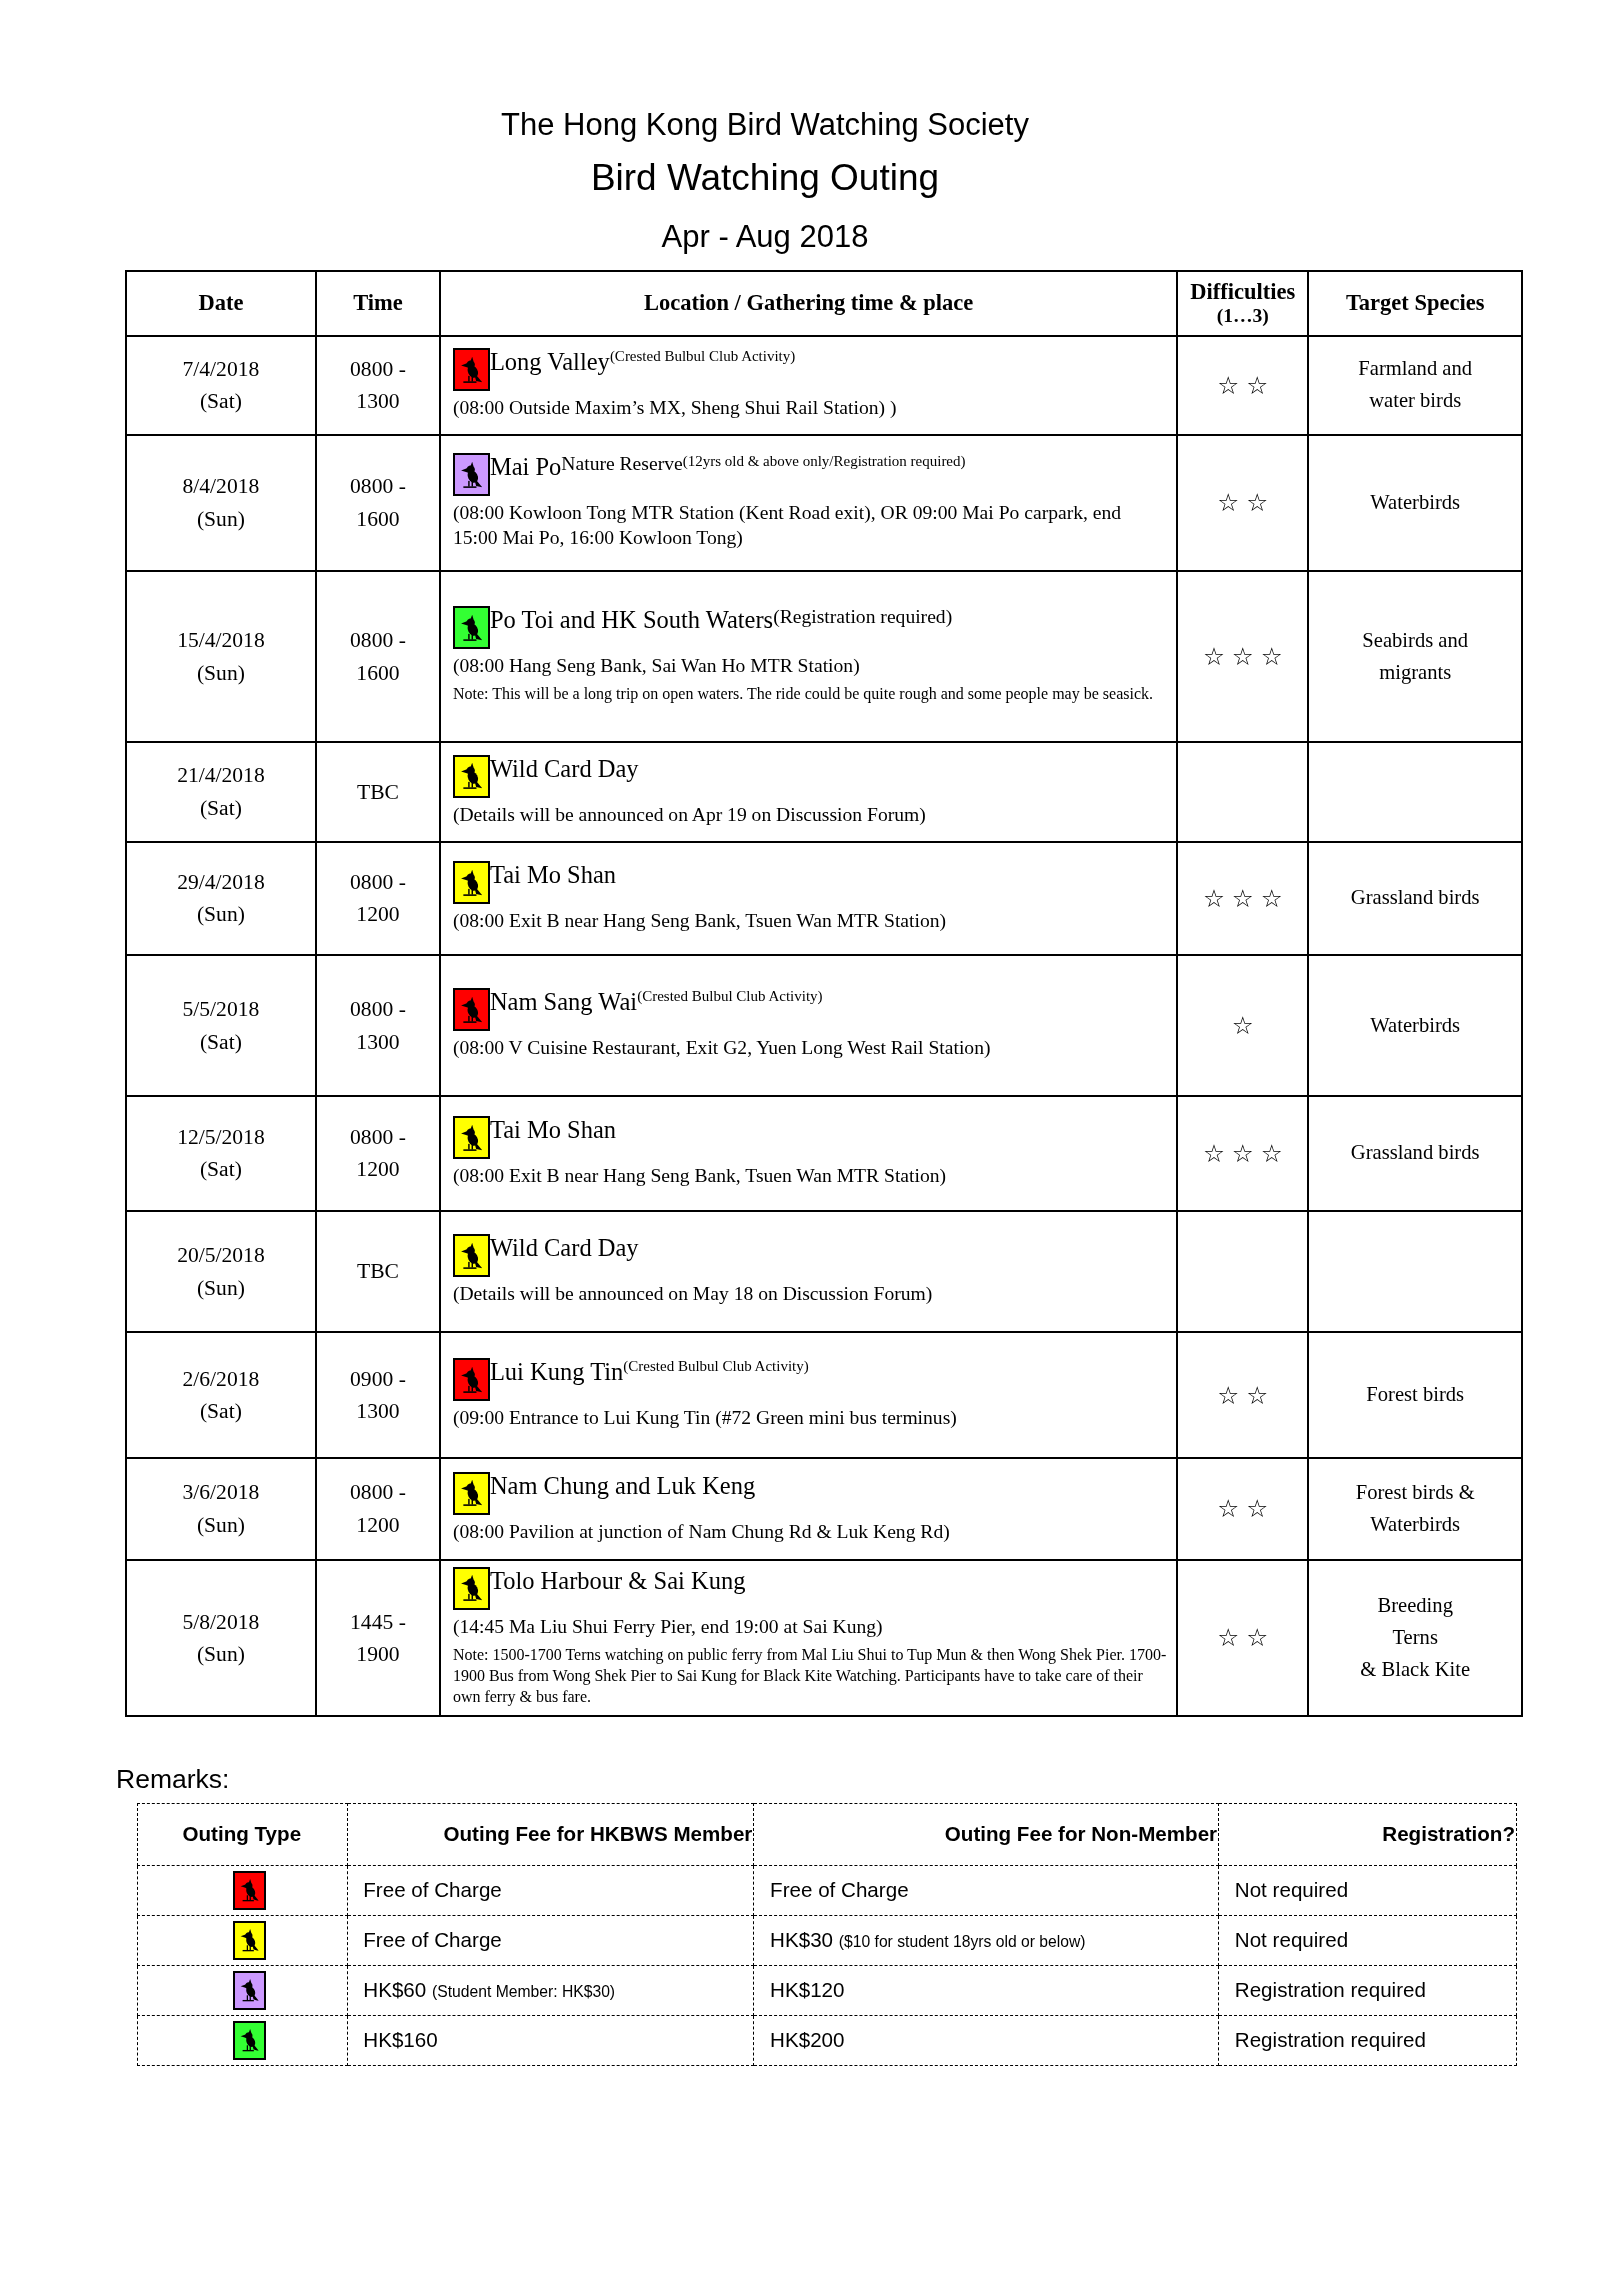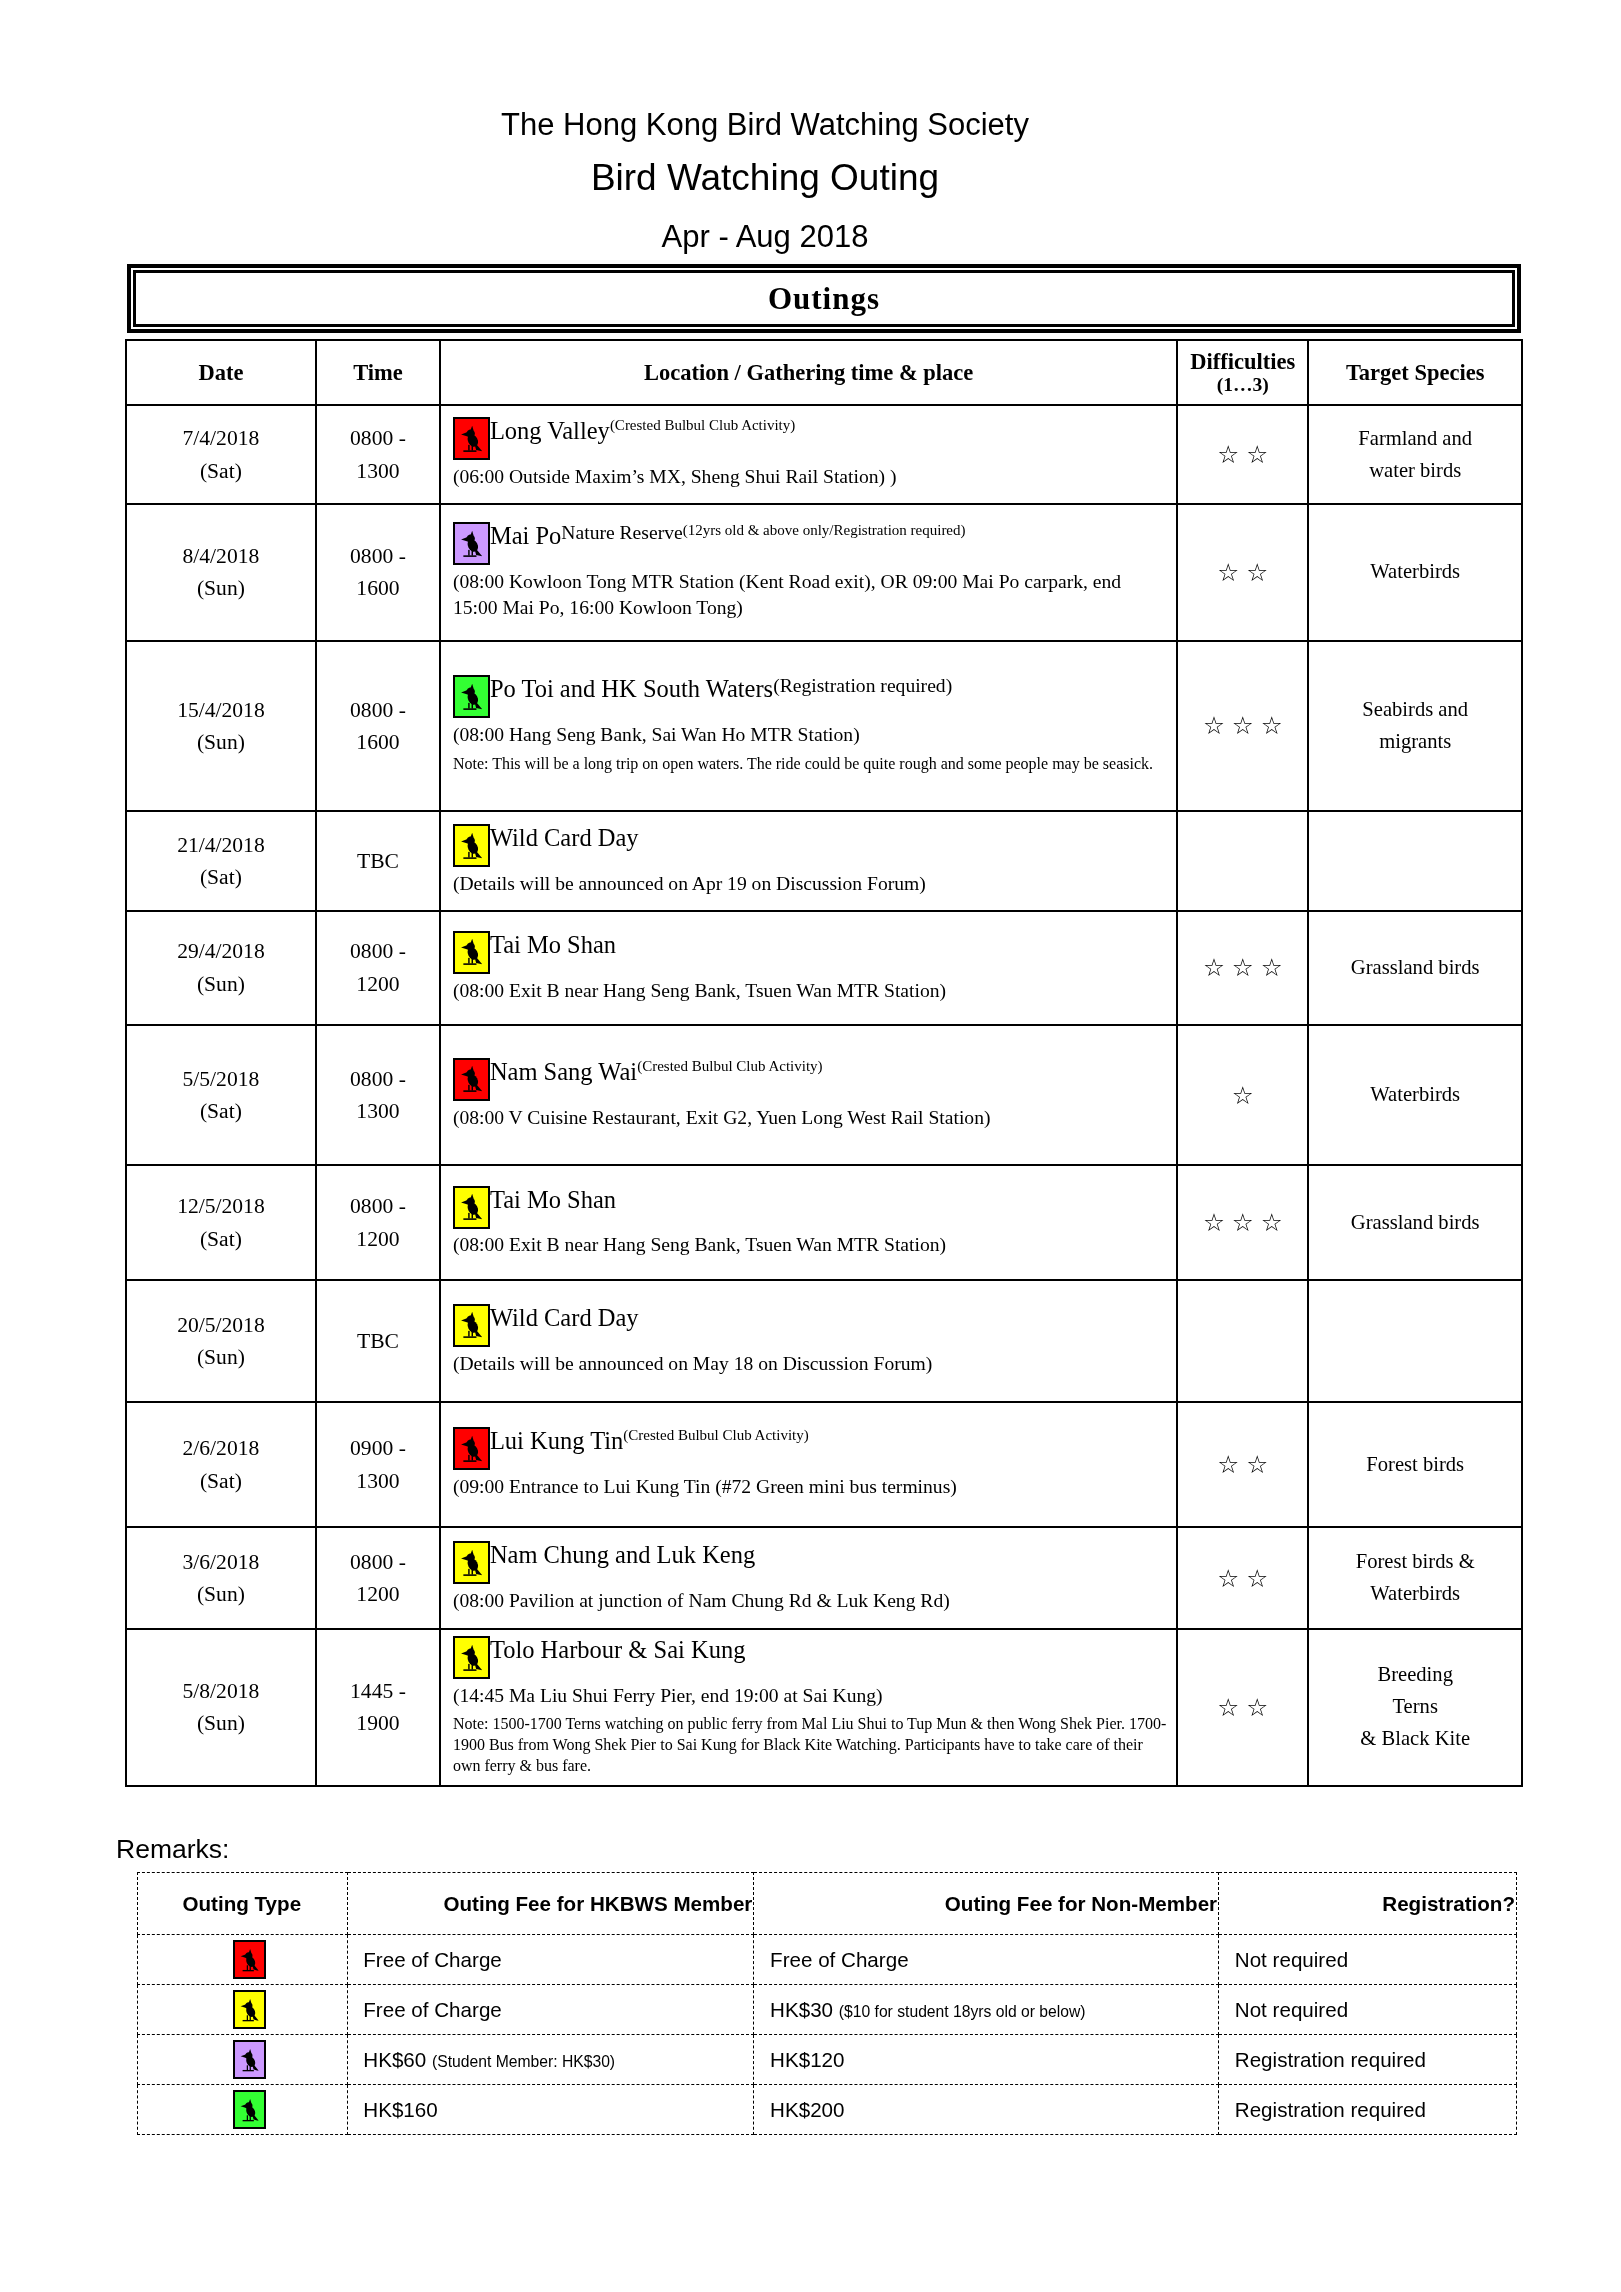--- a/index.html
+++ b/index.html
@@ -97,21 +97,20 @@
   </symbol>
 </svg>
 
 <div class="page-head">
   <div class="org">The Hong Kong Bird Watching Society</div>
   <div class="doc-title">Bird Watching Outing</div>
   <div class="period">Apr - Aug 2018</div>
 </div>
 
 <div class="outings-wrap">
-  <div class="banner">Outings</div>
   <table class="outings">
     <colgroup>
       <col style="width:13.6%">
         <col style="width:8.9%">
         <col style="width:52.8%">
       <col style="width:9.4%">
         <col style="width:15.3%">
     </colgroup>
     <thead>
       <tr>
@@ -135,21 +134,21 @@
           <div class="loc-title">
             <span class="type-icon" style="background-color: rgb(255, 0, 0);">
                 <svg viewBox="0 0 26 31" width="25.5" height="30">
                   <use href="#bird"></use>
                 </svg>
               </span>
             <span class="t-main">Long Valley</span>
 
             <span class="t-small">(Crested Bulbul Club Activity)</span>
           </div>
-          <div class="loc-detail">(06:00 Outside Maxim’s MX, Sheng Shui Rail Station) )</div>
+          <div class="loc-detail">(08:00 Outside Maxim’s MX, Sheng Shui Rail Station) )</div>
 
         </td>
         <td class="c-diff">☆☆</td>
         <td class="c-species">Farmland and
 water birds</td>
       </tr>
       <tr>
         <td class="c-date">8/4/2018
 (Sun)</td>
         <td class="c-time">0800 -

